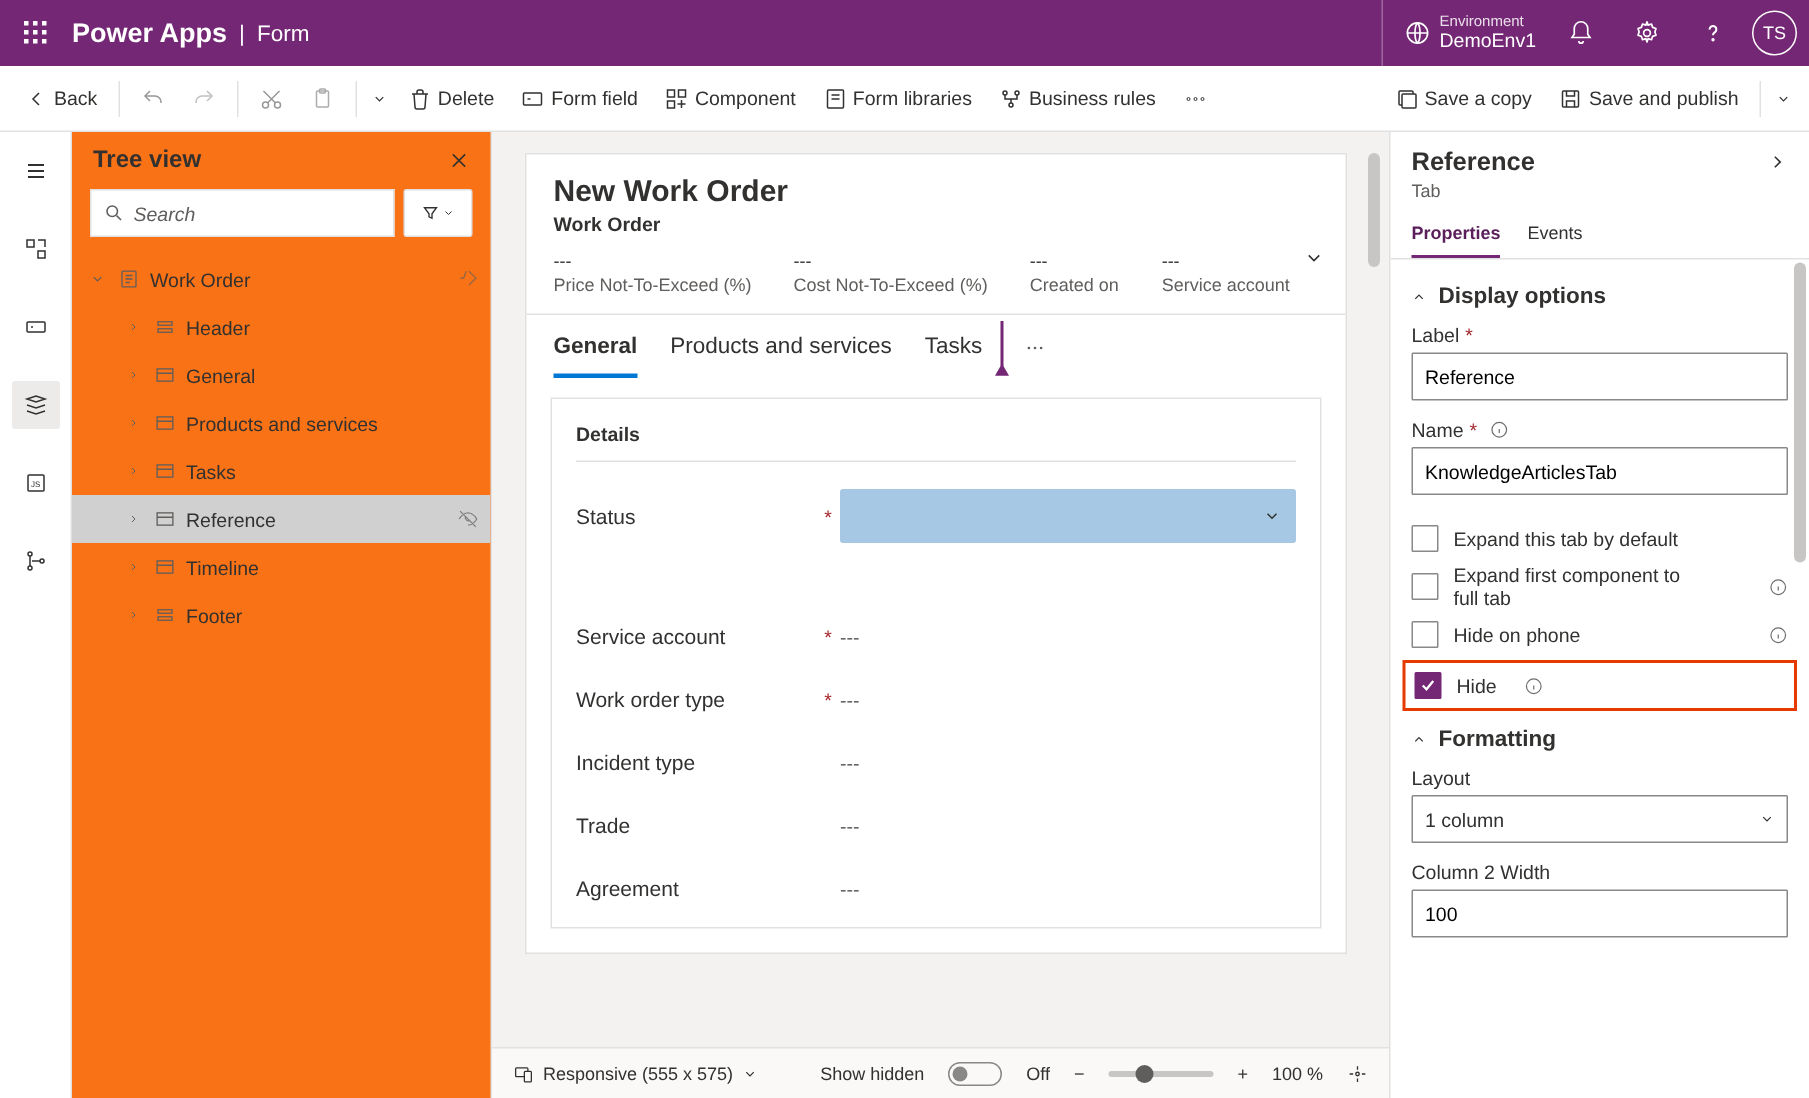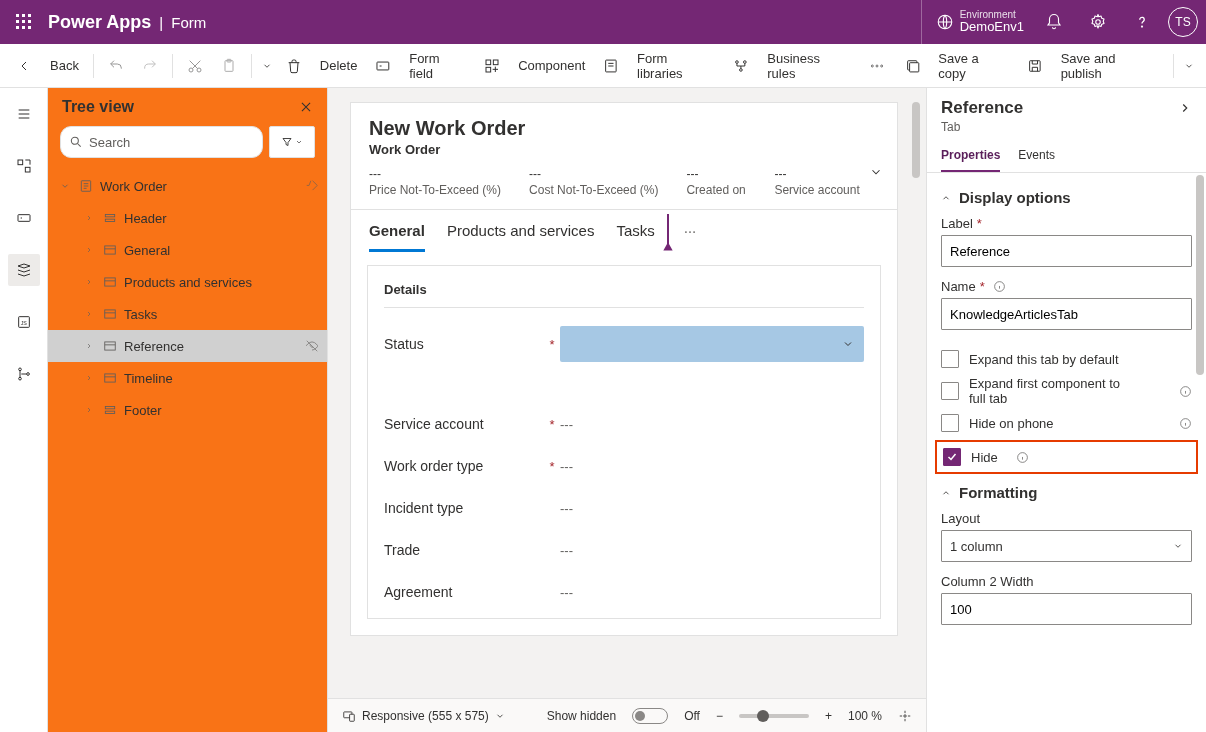--- a/index.html
+++ b/index.html
@@ -28,37 +28,37 @@
   .hdr-spacer{flex:1;}
   .hdr-env{display:flex;align-items:center;gap:6px;margin-right:8px;border-left:1px solid rgba(255,255,255,.3);padding-left:14px;height:100%;}
   .hdr-env-col{display:flex;flex-direction:column;line-height:1.1;}
   .hdr-env-lbl{font-size:10px;opacity:.85;}
   .hdr-env-name{font-size:13px;}
   .hdr-ico{width:44px;height:44px;display:flex;align-items:center;justify-content:center;}
   .hdr-ico svg{stroke:#fff;fill:none;}
   .avatar{width:30px;height:30px;border:1px solid #fff;border-radius:50%;display:flex;align-items:center;justify-content:center;font-size:12px;margin-left:4px;}
   
   .cmd{height:44px;border-bottom:1px solid var(--gray-border);display:flex;align-items:center;padding:0 8px;background:#fff;gap:2px;}
-  .cmd-btn{display:flex;align-items:center;gap:18px;height:32px;padding:0 8px;border-radius:2px;color:var(--ink);}
+  .cmd-btn{display:flex;align-items:center;gap:4px;height:32px;padding:0 8px;border-radius:2px;color:var(--ink);}
   .cmd-btn svg{stroke:var(--ink);fill:none;}
   .cmd-sep{width:1px;height:24px;background:var(--gray-border);margin:0 4px;}
   .cmd-spacer{flex:1;}
   .cmd-caret{padding:0 4px;}
   .ico14{width:14px;height:14px;display:inline-flex;}
   
   .body{display:flex;height:calc(732px - 88px);}
   .rail{width:48px;border-right:1px solid var(--gray-border);display:flex;flex-direction:column;align-items:center;padding-top:10px;gap:20px;background:#fff;}
   .rail-item{width:32px;height:32px;display:flex;align-items:center;justify-content:center;border-radius:2px;position:relative;}
   .rail-item.active{background:#edebe9;}
   .rail-item svg{stroke:var(--ink);fill:none;}
   
   .tree{width:280px;border-right:1px solid var(--gray-border);background:#f97316;display:flex;flex-direction:column;}
   .tree-hdr{display:flex;align-items:center;justify-content:space-between;padding:10px 14px 6px;font-weight:600;font-size:16px;}
   .tree-search{display:flex;gap:6px;padding:4px 12px 8px;}
-  .tree-search .sbox{flex:1;height:32px;border:1px solid var(--gray-border);border-radius:11px;display:flex;align-items:center;gap:6px;padding:0 8px;background:#fff;color:var(--gray-text);}
+  .tree-search .sbox{flex:1;height:32px;border:1px solid var(--gray-border);border-radius:0;display:flex;align-items:center;gap:6px;padding:0 8px;background:#fff;color:var(--gray-text);font-style:italic;}
   .tree-filter{width:46px;height:32px;border:1px solid var(--gray-border);border-radius:2px;display:flex;align-items:center;justify-content:center;gap:2px;background:#fff;}
   .tree-list{flex:1;overflow:auto;padding:4px 0;}
   .trow{display:flex;align-items:center;height:32px;padding-right:8px;gap:6px;}
   .trow.sel{background:var(--selected-row);}
   .trow .chev{width:14px;display:flex;justify-content:center;color:var(--gray-text);}
   .trow .ticon{width:16px;display:flex;justify-content:center;}
   .trow .tname{flex:1;white-space:nowrap;overflow:hidden;text-overflow:ellipsis;}
   .trow .tact{opacity:.7;}
   
   .canvas{flex:1;background:var(--gray-bg);display:flex;flex-direction:column;overflow:hidden;}

